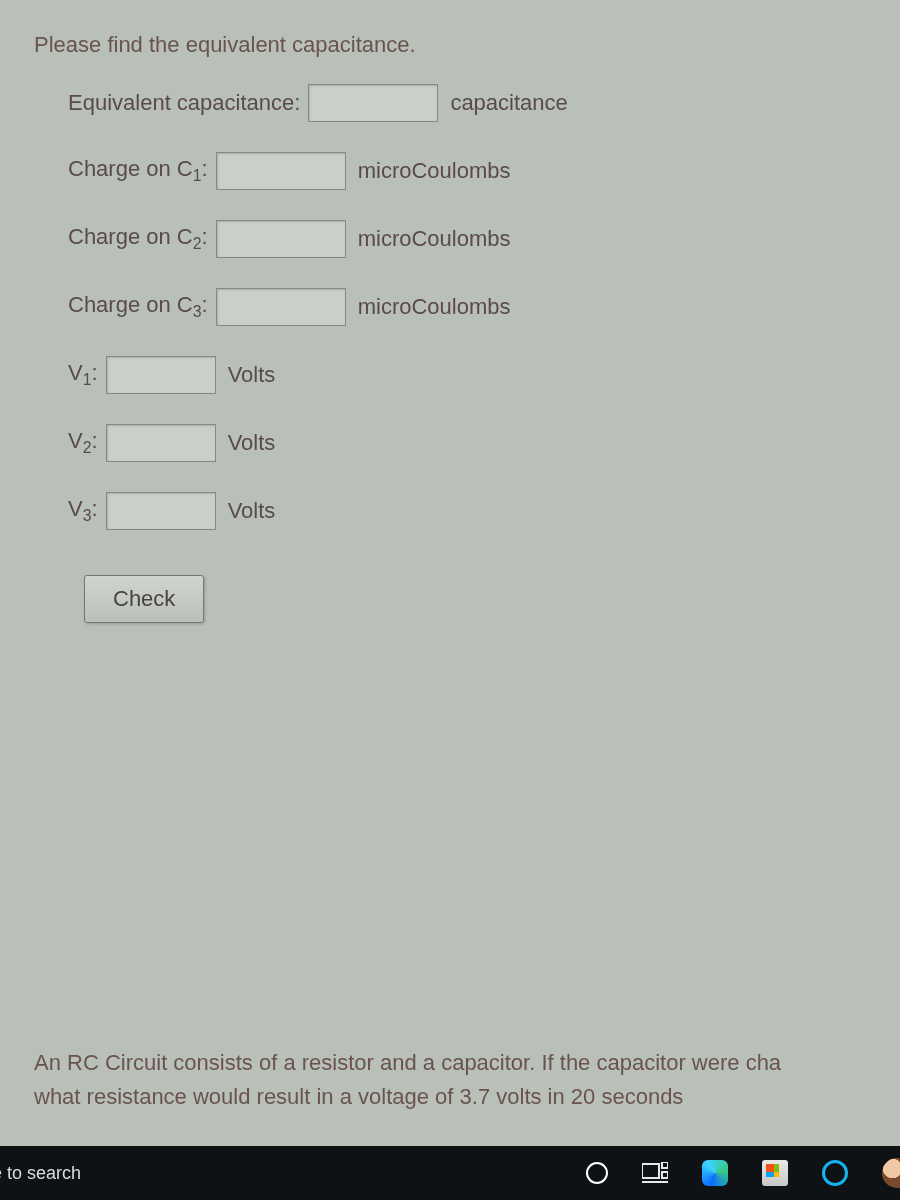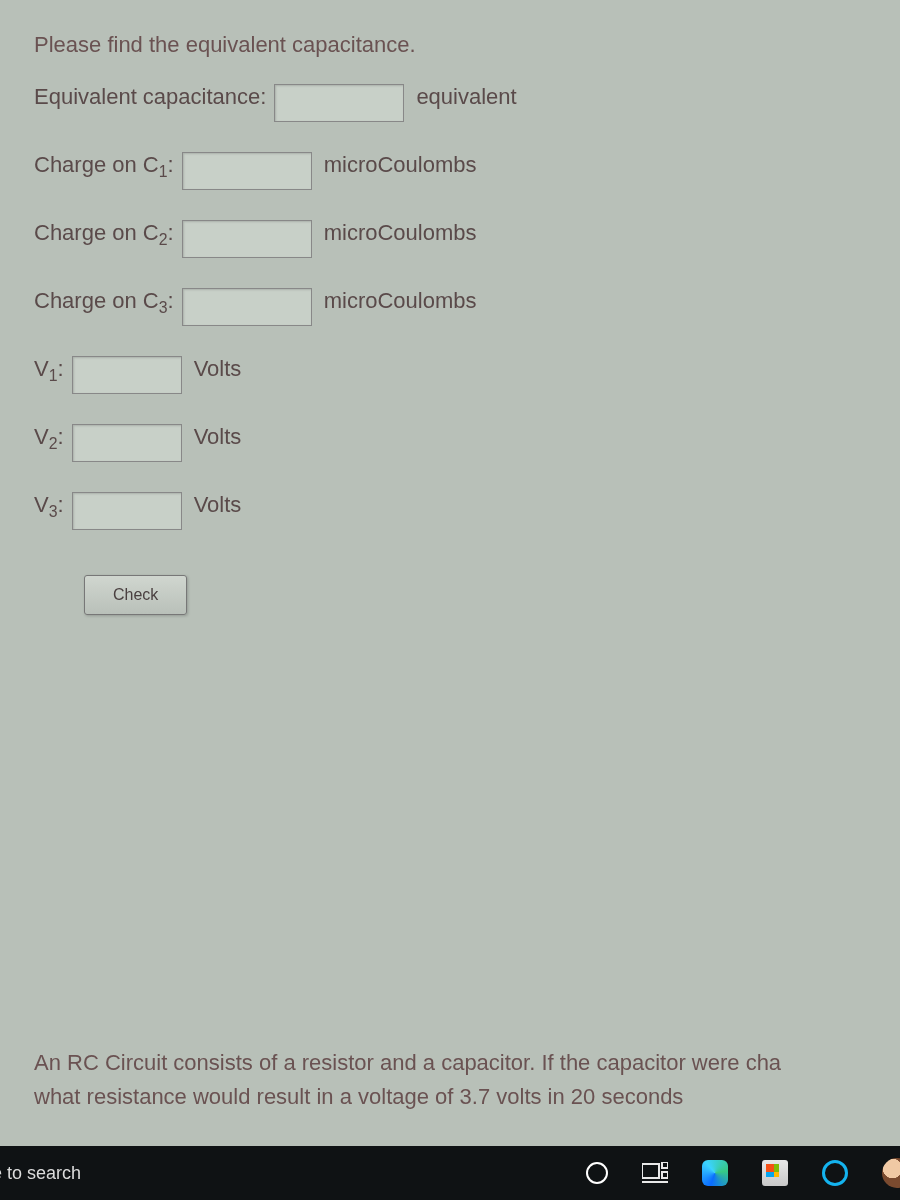--- a/index.html
+++ b/index.html
@@ -15,23 +15,24 @@
     }
     .content {
       padding: 32px 27px 0 34px;
     }
     .instruction {
       margin-bottom: 26px;
       color: #6a5252;
     }
     .row {
       display: flex;
-      align-items: flex-start;
+      align-items: center;
       gap: 8px;
       margin-bottom: 30px;
+      margin-left: 34px;
     }
     .label {
       color: #5a4a4a;
     }
     .input {
       width: 130px;
       height: 38px;
       border: 1px solid #888;
       background: #c8d0c8;
       box-shadow: inset 1px 1px 2px rgba(0,0,0,0.15);
@@ -40,21 +41,21 @@
     }
     .input.narrow { width: 110px; }
     .unit { color: #5a4a4a; margin-left: 4px; }
     .sub { font-size: 0.72em; vertical-align: sub; }
     .check-wrap { margin: 45px 0 0 50px; }
     .check-btn {
       border: 1px solid #777;
       background: linear-gradient(#d0d6cf, #b9c0b9);
       color: #4a4040;
       padding: 10px 28px;
-      font-size: 16px;
+      font-size: 22px;
       border-radius: 3px;
       cursor: pointer;
       box-shadow: 1px 1px 3px rgba(0,0,0,0.2);
     }
     .bottom-text {
       position: absolute;
       left: 34px;
       right: -40px;
       top: 1046px;
       color: #6a5252;
@@ -119,21 +120,21 @@
   </style>
 </head>
 <body>
 
 <div class="content">
   <p class="instruction">Please find the equivalent capacitance.</p>
 
   <div class="row">
     <span class="label">Equivalent capacitance:</span>
     <input class="input" type="text" style="">
-    <span class="unit">equivalent</span>
+    <span class="unit">capacitance</span>
   </div>
 
 
   <div class="row">
     <span class="label">
       <span>Charge on C</span><span class="sub">1</span><span>:</span>
     </span>
     <input class="input" type="text" style="">
     <span class="unit">microCoulombs</span>
   </div>

